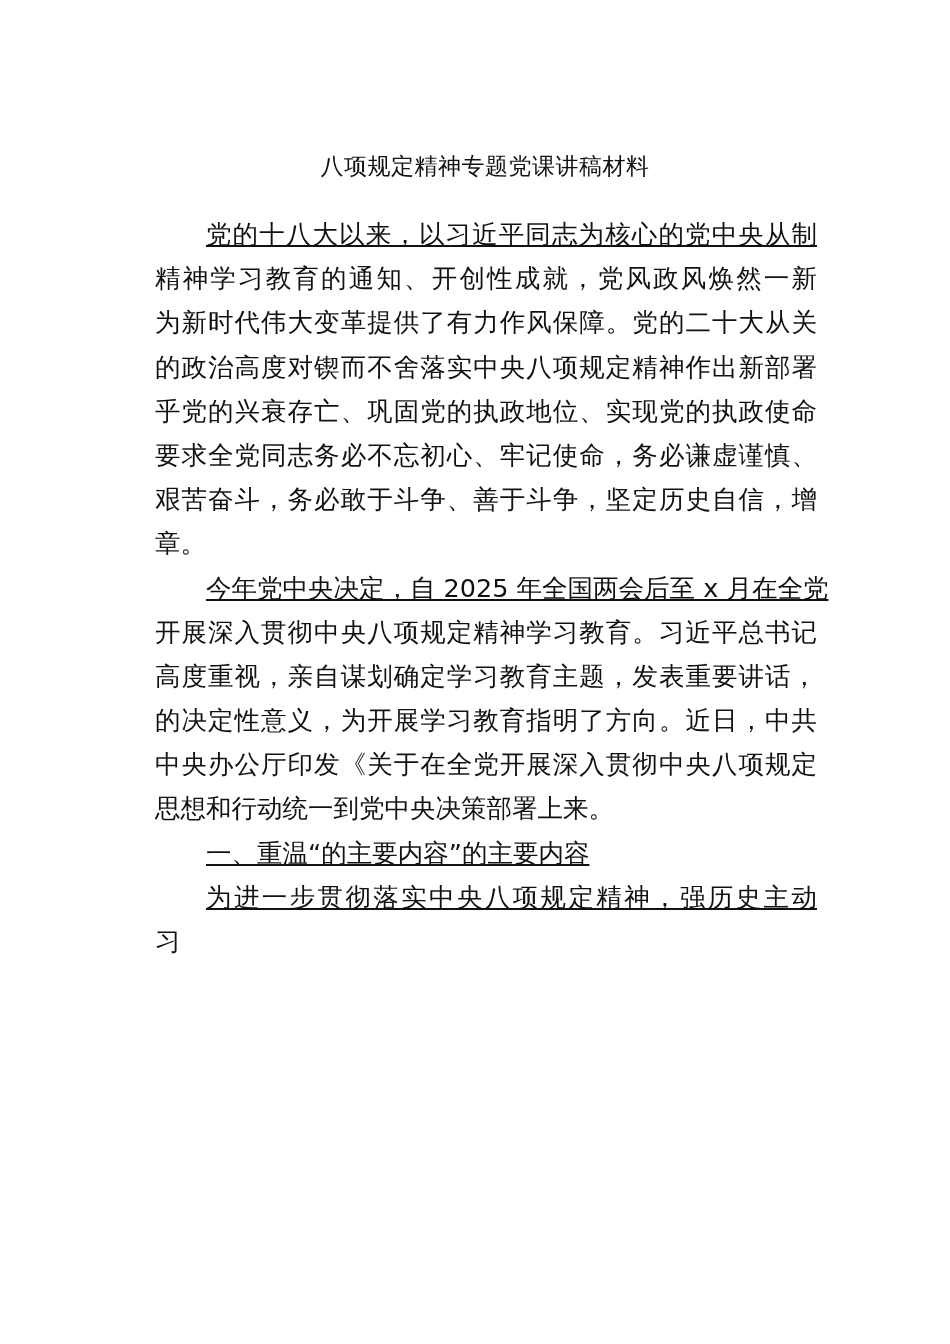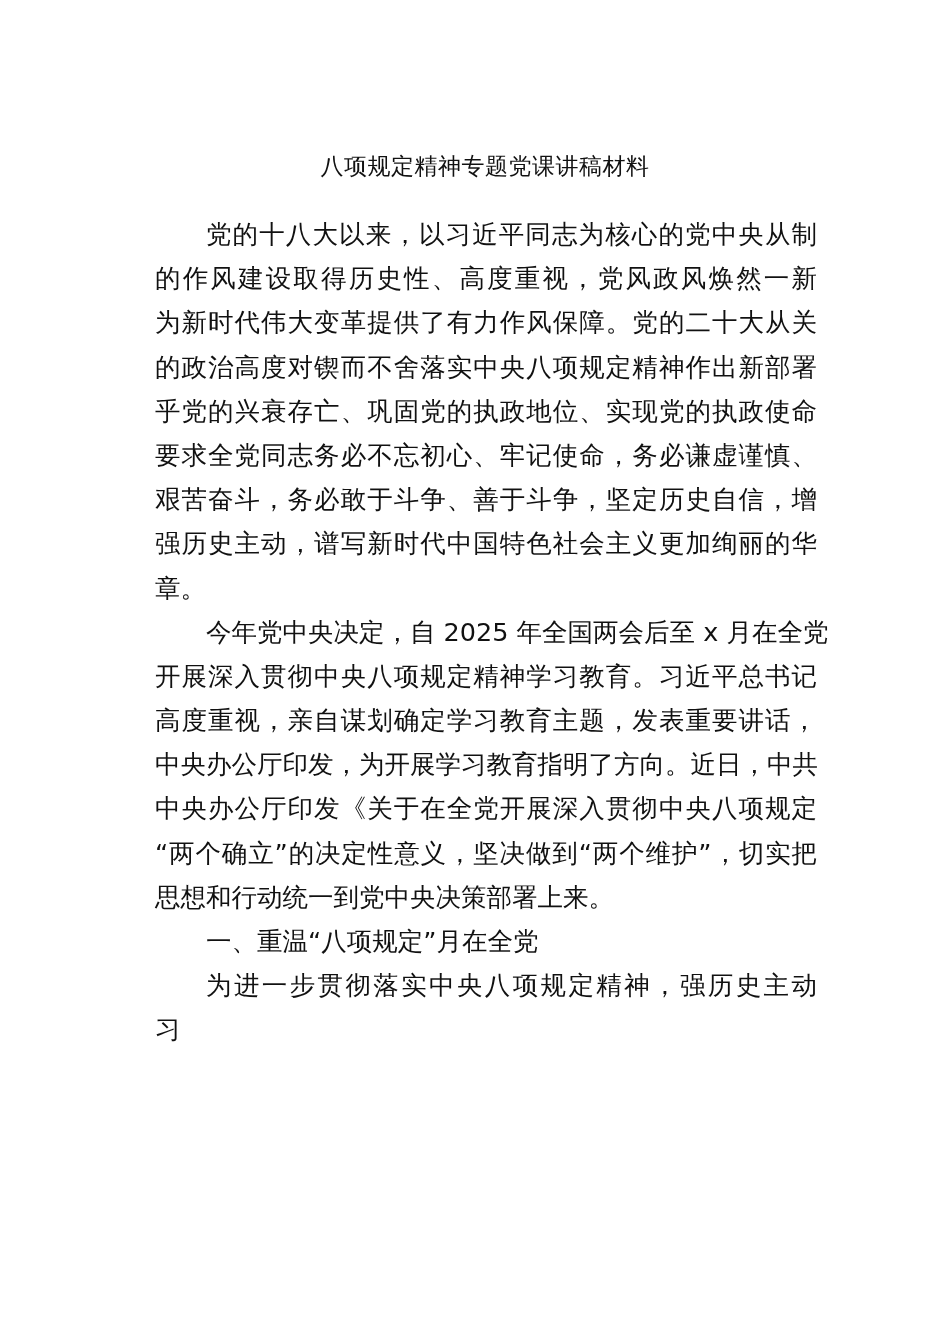--- a/index.html
+++ b/index.html
@@ -17,41 +17,39 @@
   }
   .body {
     position: absolute; top: 212px; left: 145px; width: 662px;
   }
   .line {
     height: 44.2px; line-height: 44.2px; font-size: 25.5px;
     white-space: nowrap; text-align-last: justify; text-align: justify;
     color: #111;
   }
   .line.last { text-align-last: left; }
-  .line.indent { padding-left: 51px; }
+  .line.indent { padding-left: 51px; text-decoration: underline; }
 </style>
 </head>
 <body>
 
 <div class="page">
   <div class="title">八项规定精神专题党课讲稿材料</div>
   <div class="body">
     <div class="line indent">党的十八大以来，以习近平同志为核心的党中央从制</div>
-    <div class="line">的作风建设取得历史性、高度重视，党风政风焕然一新</div>
+    <div class="line">精神学习教育的通知、开创性成就，党风政风焕然一新</div>
     <div class="line">为新时代伟大变革提供了有力作风保障。党的二十大从关</div>
     <div class="line">的政治高度对锲而不舍落实中央八项规定精神作出新部署</div>
     <div class="line">乎党的兴衰存亡、巩固党的执政地位、实现党的执政使命</div>
     <div class="line">要求全党同志务必不忘初心、牢记使命，务必谦虚谨慎、</div>
     <div class="line">艰苦奋斗，务必敢于斗争、善于斗争，坚定历史自信，增</div>
-    <div class="line">强历史主动，谱写新时代中国特色社会主义更加绚丽的华</div>
     <div class="line last">章。</div>
     <div class="line indent">今年党中央决定，自 2025 年全国两会后至 x 月在全党</div>
     <div class="line">开展深入贯彻中央八项规定精神学习教育。习近平总书记</div>
     <div class="line">高度重视，亲自谋划确定学习教育主题，发表重要讲话，</div>
-    <div class="line">中央办公厅印发，为开展学习教育指明了方向。近日，中共</div>
+    <div class="line">的决定性意义，为开展学习教育指明了方向。近日，中共</div>
     <div class="line">中央办公厅印发《关于在全党开展深入贯彻中央八项规定</div>
-    <div class="line">“两个确立”的决定性意义，坚决做到“两个维护”，切实把</div>
     <div class="line last">思想和行动统一到党中央决策部署上来。</div>
-    <div class="line indent last">一、重温“八项规定”月在全党</div>
+    <div class="line indent last">一、重温“的主要内容”的主要内容</div>
     <div class="line indent">为进一步贯彻落实中央八项规定精神，强历史主动</div>
     <div class="line last">习</div>
   </div>
 </div>
 
 </body></html>

